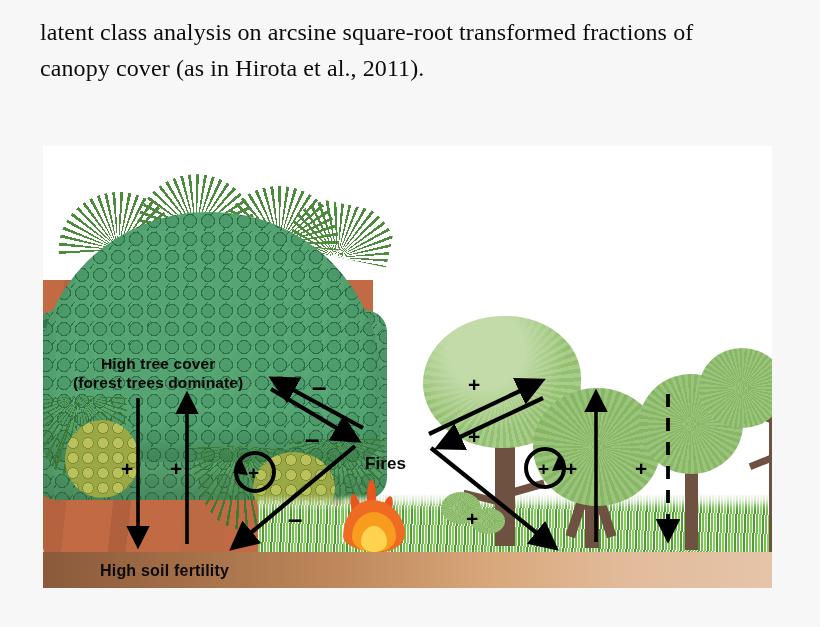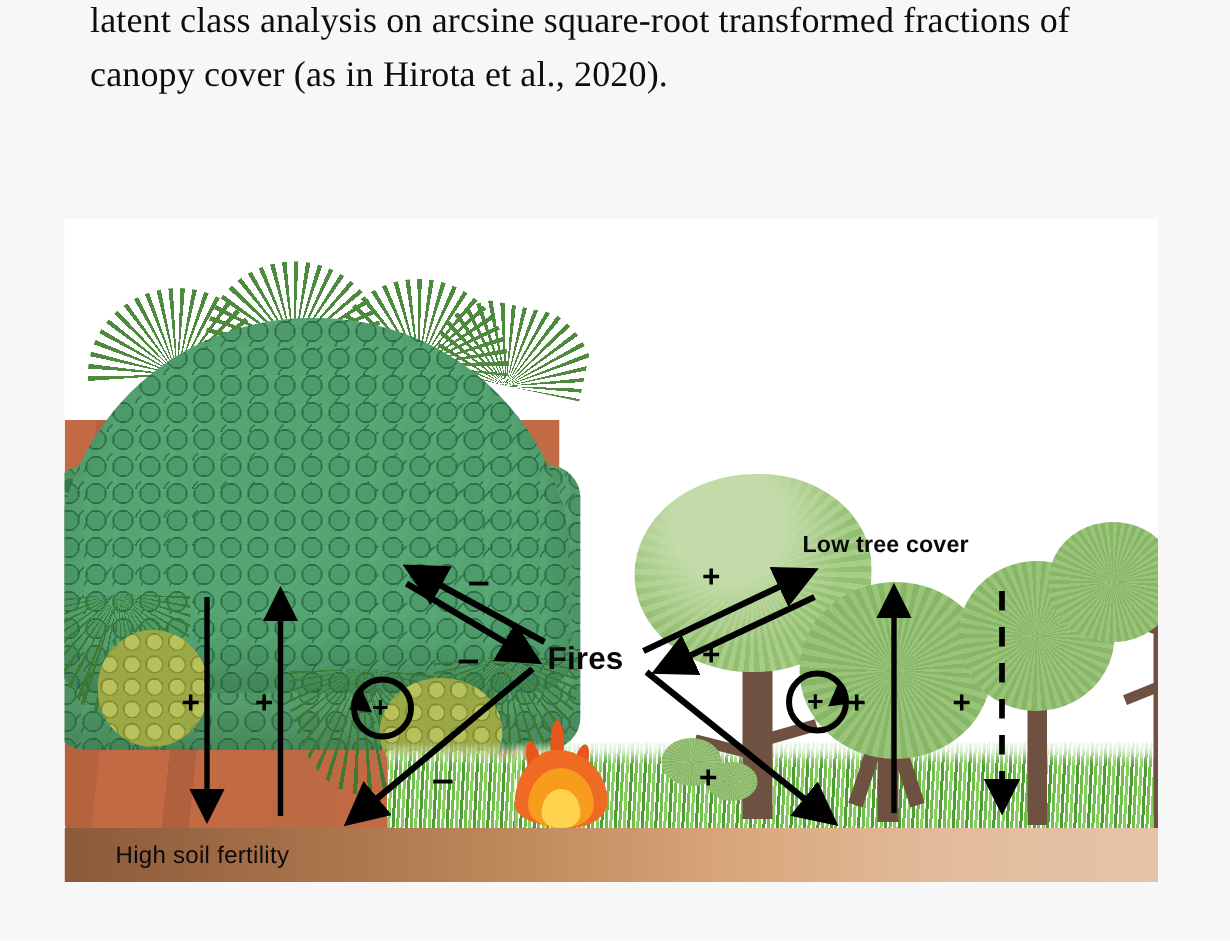--- a/index.html
+++ b/index.html
@@ -4,25 +4,24 @@
 <style>
   html,body{margin:0;padding:0;}
   body{
     width:820px;height:627px;
     background:#f7f7f7;
     font-family:"Liberation Sans",sans-serif;
     overflow:hidden;
     position:relative;
   }
   #caption{
-    position:absolute;left:40px;top:12px;width:745px;
+    position:absolute;left:40px;top:30px;width:745px;
     font-family:"Liberation Serif",serif;
     font-size:24px;line-height:36px;color:#0d0d0d;
     letter-spacing:.1px;
-    margin-left:20px;
   }
   #caption .ln1{display:block;margin-top:-16px;}
   #caption .ln2{display:block;}
 
   #figure{
     position:absolute;left:43px;top:146px;
     width:729px;height:442px;
     background:#ffffff;
     overflow:hidden;
   }
@@ -30,22 +29,22 @@
   
   .sky{position:absolute;left:0;top:0;right:0;bottom:0;background:#ffffff;}
 
   
   .soil{
     position:absolute;left:0;right:0;bottom:0;height:36px;
     background:linear-gradient(90deg,#8a5a3b 0%,#a06b45 16%,#c08a5c 42%,#d9a87c 62%,#e2bb9b 80%,#e5c4a8 100%);
   }
   .soil-label{
     position:absolute;bottom:8px;
-    font-size:16px;font-weight:normal;color:#0a0a0a;
-    white-space:nowrap;letter-spacing:.2px;
+    font-size:16px;font-weight:bold;color:#0a0a0a;
+    white-space:nowrap;letter-spacing:.2px;margin-left:23px;
   }
   .soil-label.left{left:34px;}
   .soil-label.right{left:530px;}
 
   
   .grass{
     position:absolute;left:300px;right:0;bottom:36px;height:58px;
     background:
       linear-gradient(180deg,rgba(255,255,255,0) 0%,rgba(255,255,255,.55) 8%,rgba(255,255,255,0) 30%),
       repeating-linear-gradient(93deg,#6fbf4a 0px,#6fbf4a 2px,#ffffff 2px,#ffffff 3px,#86cf5e 3px,#86cf5e 5px,#f4fbee 5px,#f4fbee 6px,#4e9c33 6px,#4e9c33 8px,#ffffff 8px,#ffffff 9px),
@@ -143,38 +142,38 @@
   .flame.t3{left:44px;bottom:32px;transform:rotate(14deg);}
 
   
   .fig-label{
     position:absolute;font-size:15.5px;font-weight:bold;color:#080808;
     line-height:19px;white-space:nowrap;letter-spacing:.1px;
   }
   .fig-label.center-t{text-align:center;}
   #lbl-high{left:30px;top:208px;}
   #lbl-low{left:492px;top:208px;}
-  #lbl-fires{left:322px;top:284px;font-size:21px;}
+  #lbl-fires{left:322px;top:308px;font-size:17px;}
 
   
   .sign{
     position:absolute;font-size:21px;font-weight:bold;color:#000;
     font-family:"Liberation Sans",sans-serif;line-height:1;
   }
   .sign.minus{font-size:26px;}
 
   
   #arrows{position:absolute;left:0;top:0;width:729px;height:442px;}
 </style>
 </head>
 <body>
 
 <div id="caption">
   <span class="ln1">latent class analysis on arcsine square-root transformed fractions of</span>
-  <span class="ln2">canopy cover (as in Hirota et al., 2020).</span>
+  <span class="ln2">canopy cover (as in Hirota et al., 2011).</span>
 </div>
 
 <div id="figure">
 
   <div class="sky"></div>
 
   <div class="forest">
     <div class="forest-trunks"></div>
     <div class="forest-canopy lower"></div>
     <div class="palm p1"></div>
@@ -303,20 +302,23 @@
   <div class="sign" style="left:423px;top:362px;">+</div>
 
   <div class="sign" style="left:78px;top:312px;">+</div>
   <div class="sign" style="left:127px;top:312px;">+</div>
   <div class="sign" style="left:522px;top:312px;">+</div>
   <div class="sign" style="left:592px;top:312px;">+</div>
 
   <div class="sign" style="left:205px;top:317px;font-size:19px;">+</div>
   <div class="sign" style="left:495px;top:313px;font-size:19px;">+</div>
 
+  <div class="fig-label center-t" id="lbl-high">
+    <div>High tree cover</div>
+    <div>(forest trees dominate)</div>
+  </div>
 
   <div class="fig-label center-t" id="lbl-low">
-    <div>Low tree cover</div>
   </div>
 
   <div class="fig-label" id="lbl-fires">Fires</div>
 
 </div>
 
 </body></html>

